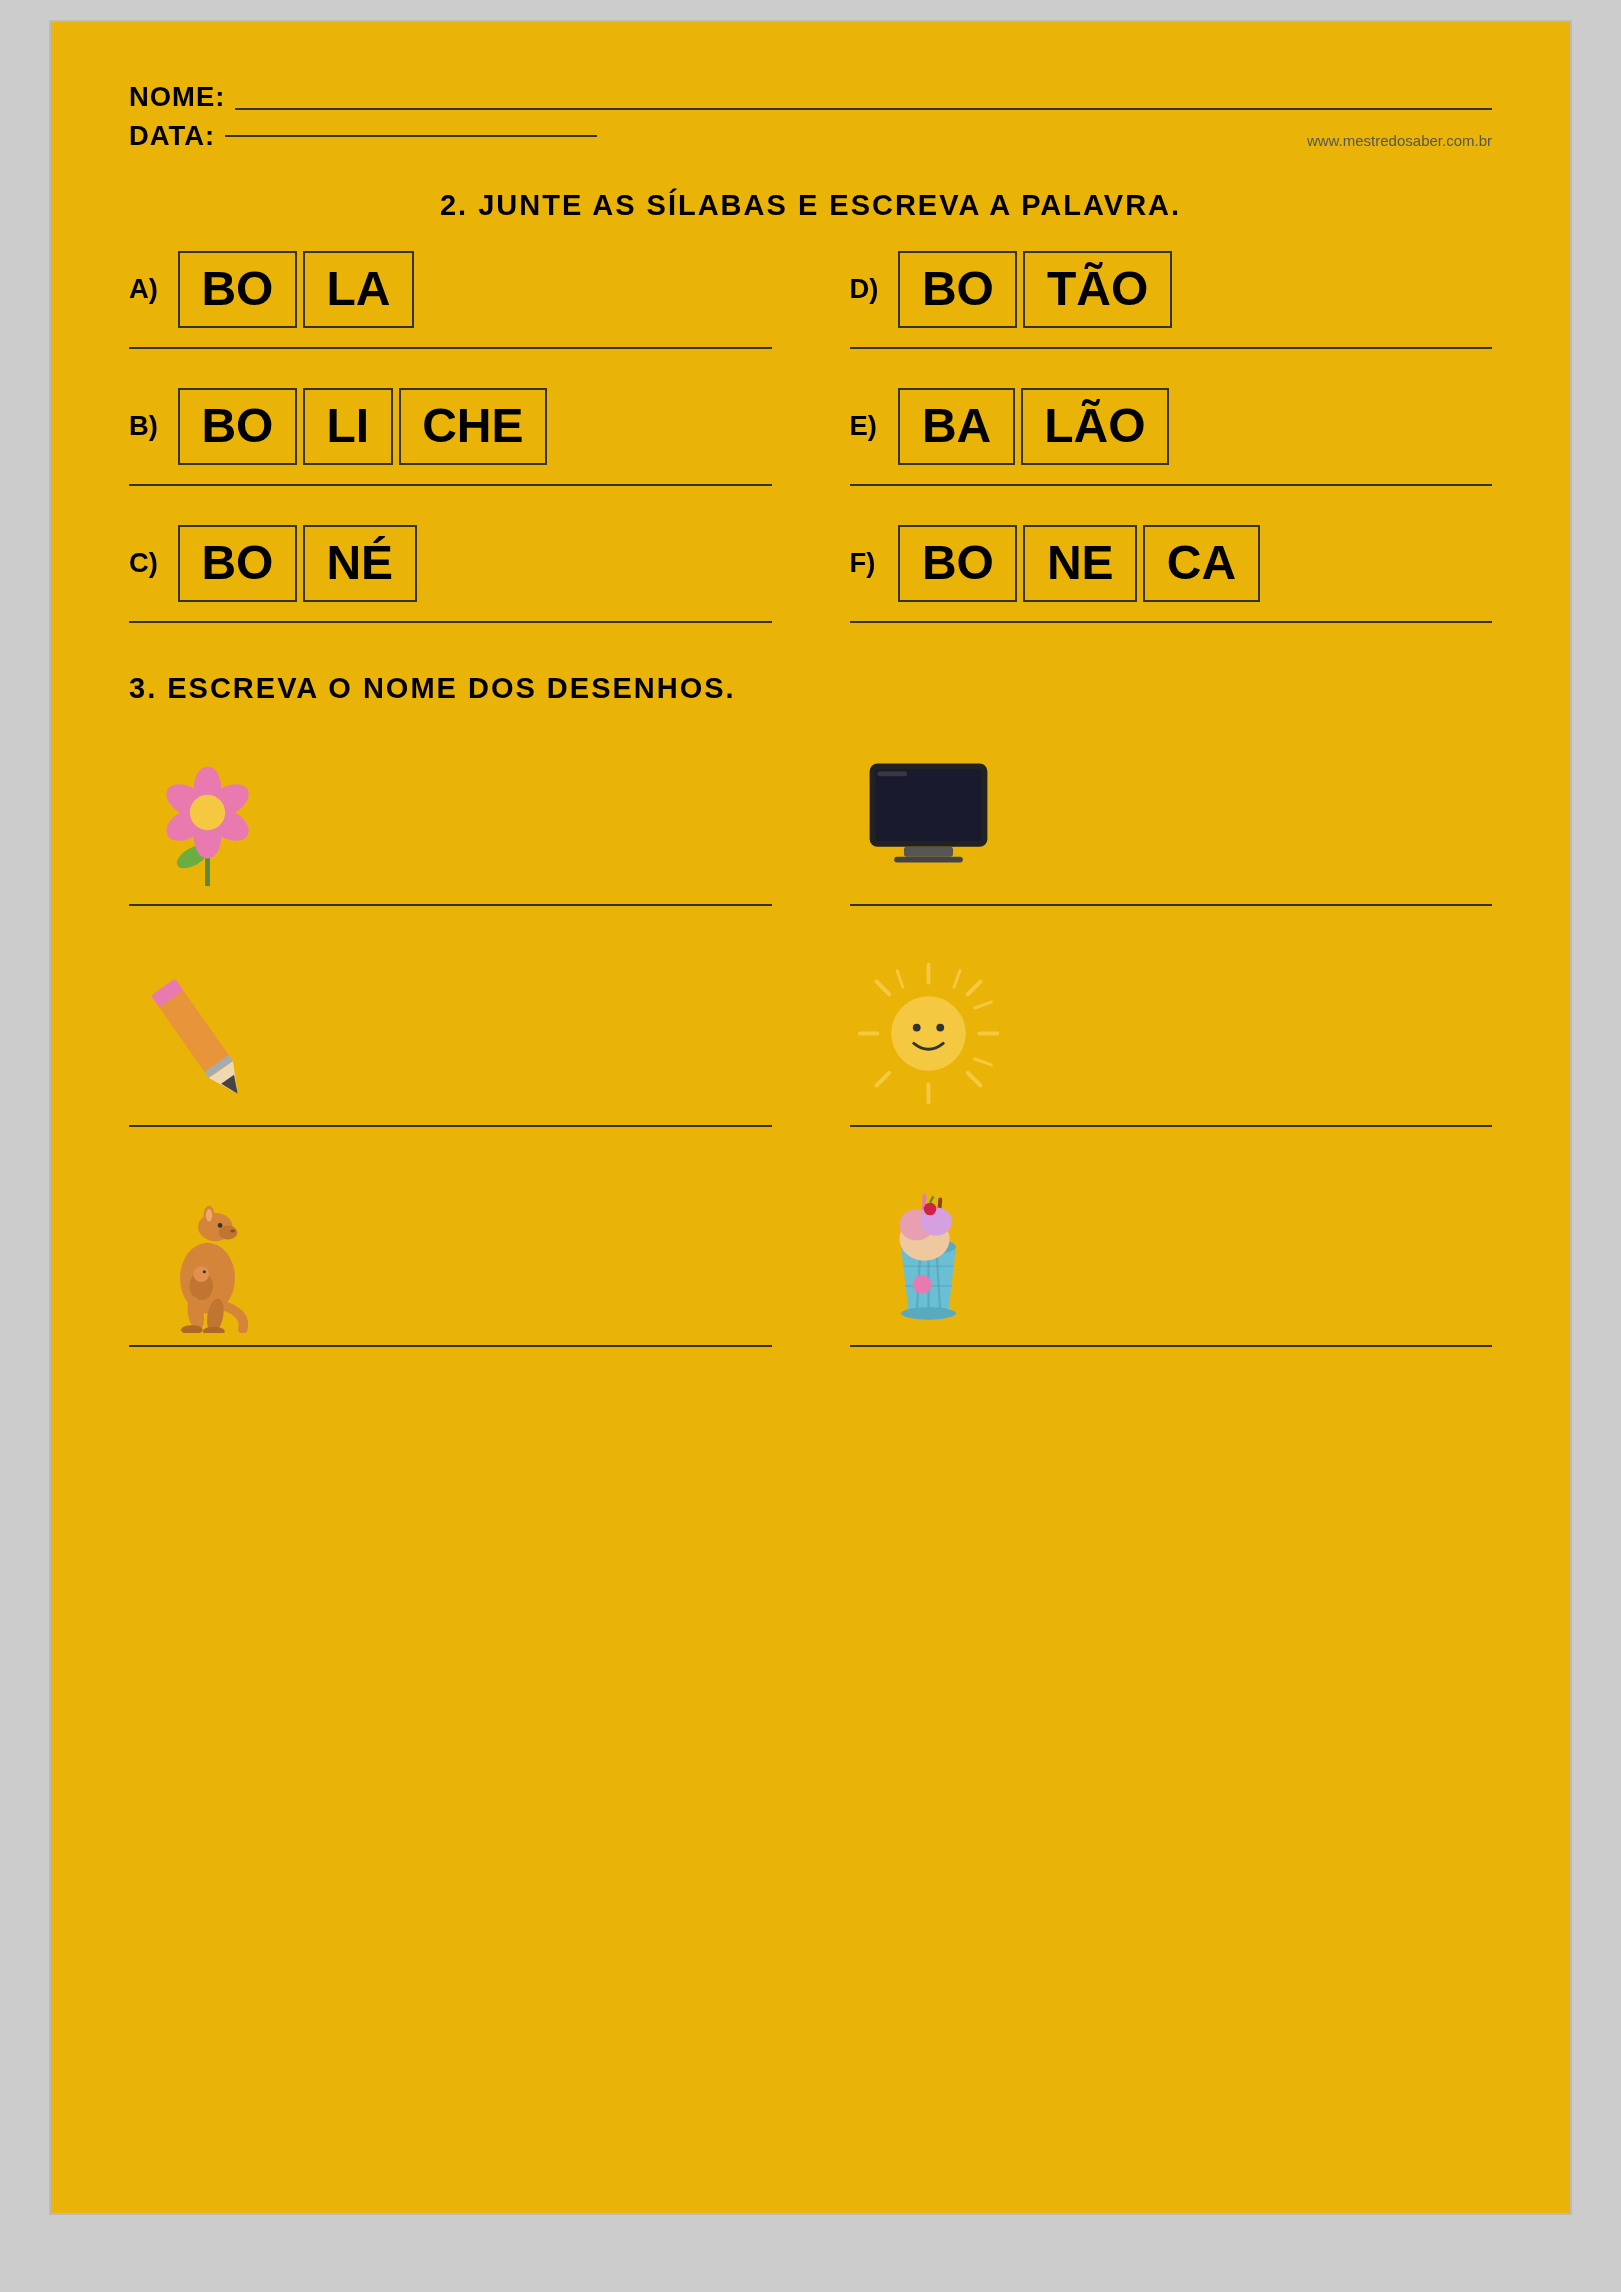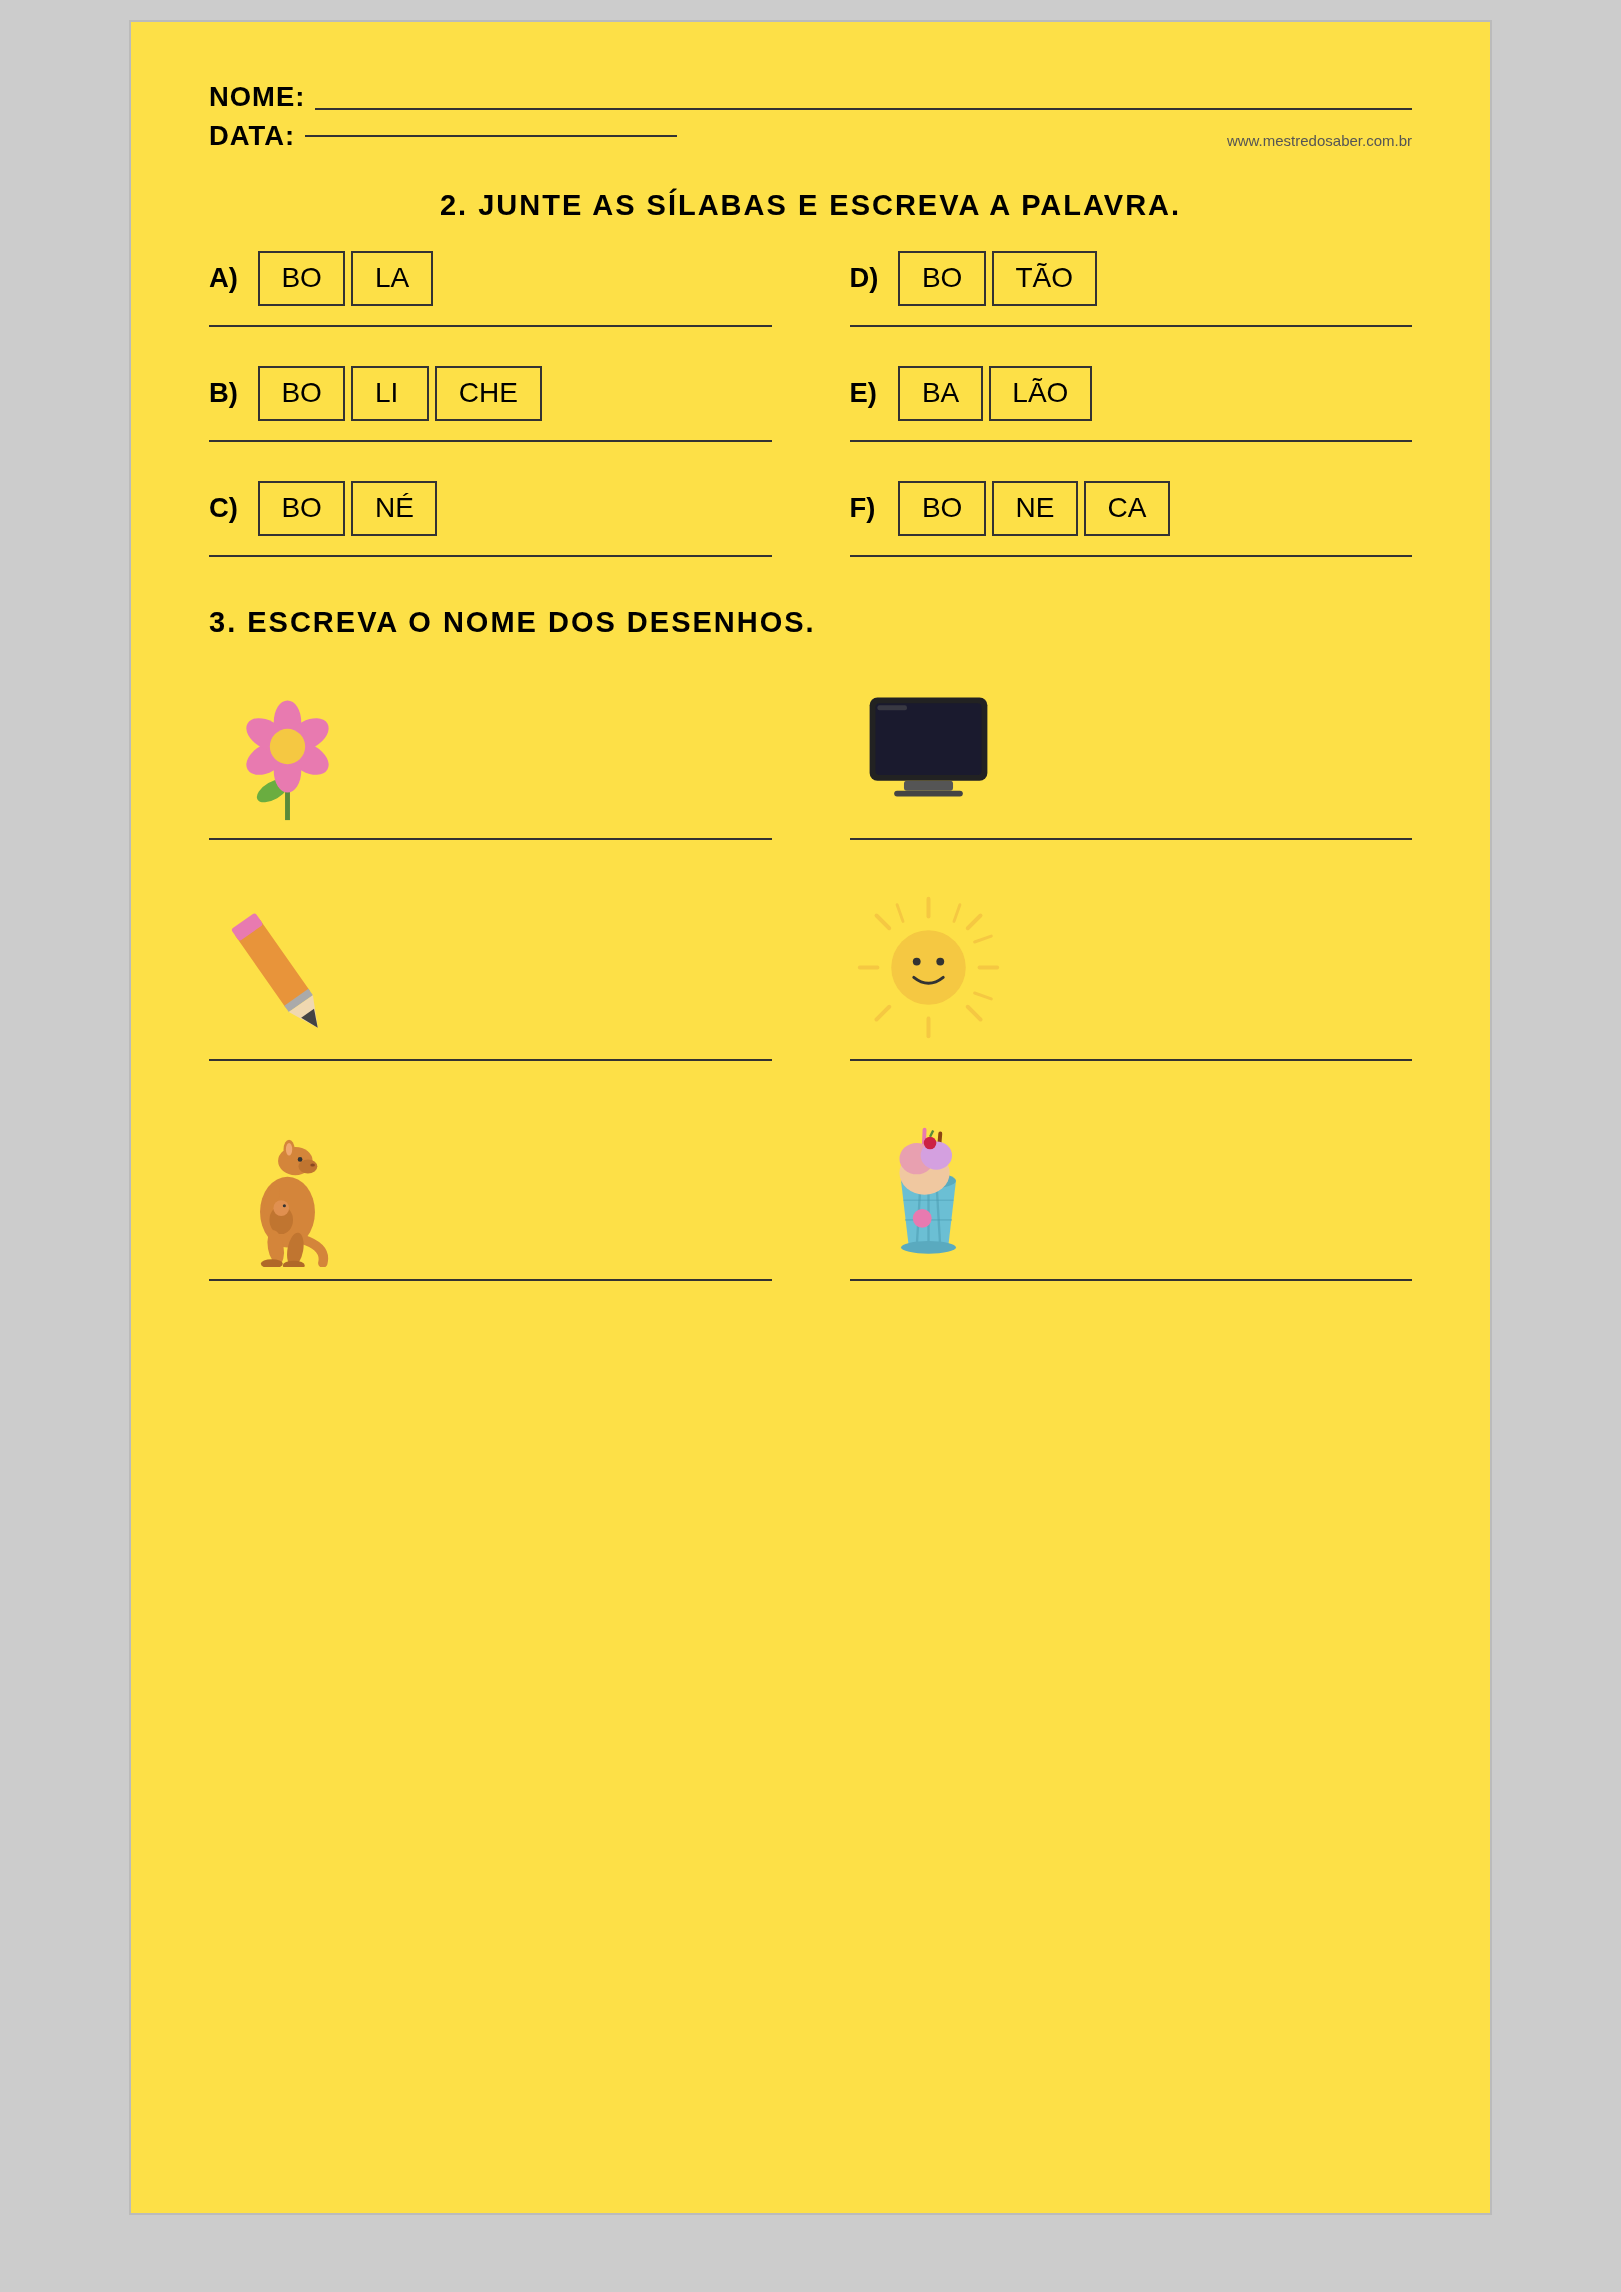--- a/index.html
+++ b/index.html
@@ -8,22 +8,22 @@
       background: #ccc;
       display: flex;
       justify-content: center;
       align-items: flex-start;
       min-height: 100vh;
       padding: 19.6px;
       font-family: Arial, sans-serif;
     }
 
     .page {
-      background: #fde047;
-      width: 1363px;
+      background: #eab308;
+      width: 1523px;
       min-height: 2195px;
       padding: 59px 78px;
       border: 2px solid #bbb;
       position: relative;
     }
 
     .header {
       margin-bottom: 29px;
     }
 
@@ -79,23 +79,24 @@
     .ex-label {
       font-size: 27.4px;
       font-weight: bold;
       margin-right: 3.9px;
       min-width: 39px;
     }
 
     .syllable-box {
       border: 2.9px solid #333;
       padding: 9.8px 21.6px;
-      font-size: 28px;
-      font-weight: normal;
+      font-size: 48px;
+      font-weight: bold;
       min-width: 78px;
+      text-align: center;
       line-height: 1.1;
     }
 
     .answer-line {
       border-bottom: 2px solid #333;
       height: 2px;
       width: 100%;
       margin-top: 7.8px;
     }
 

